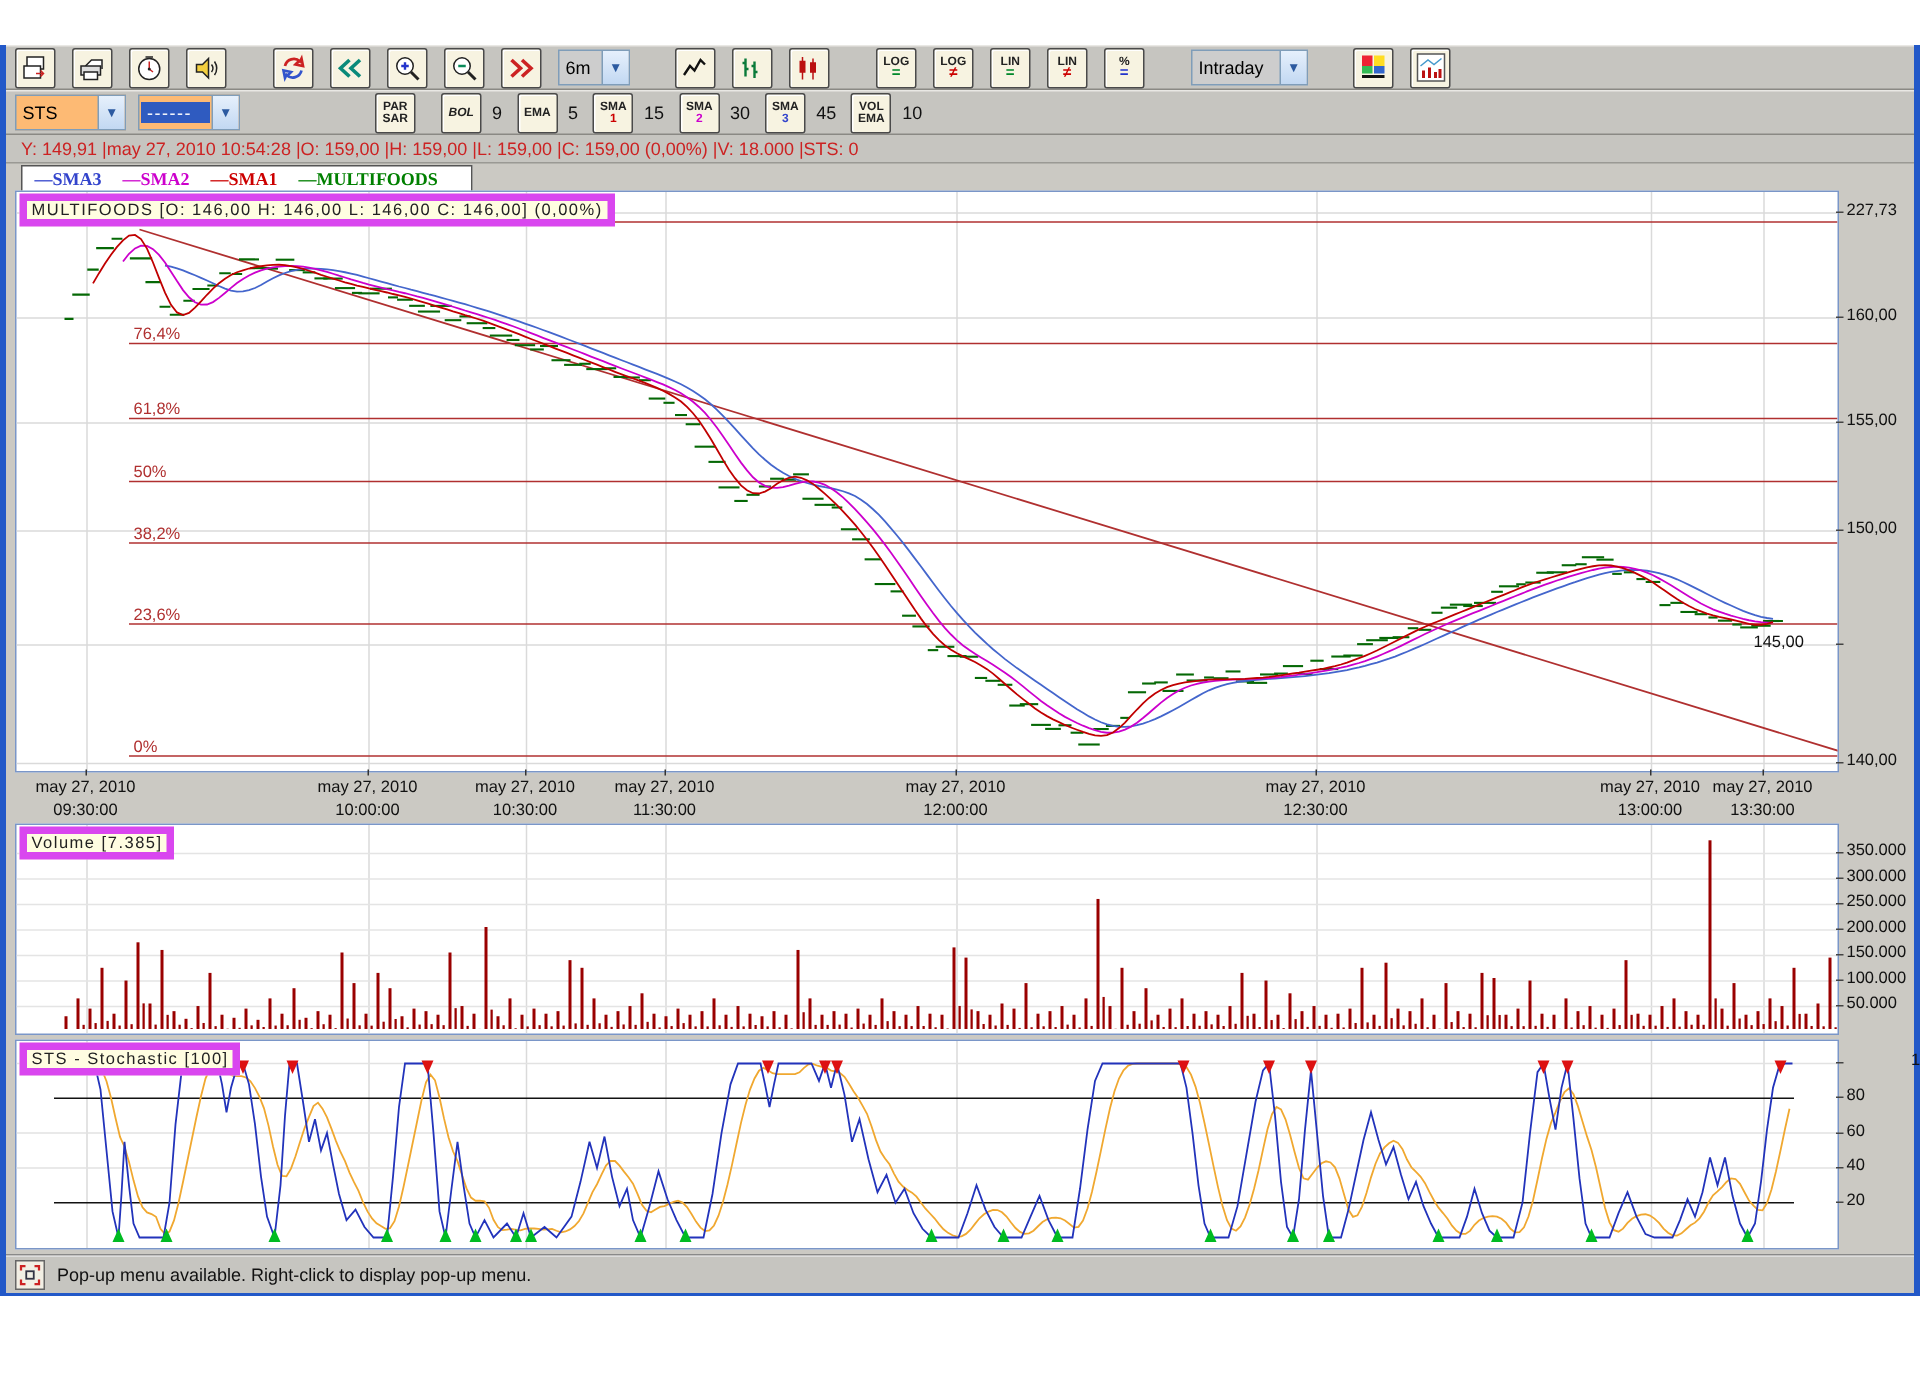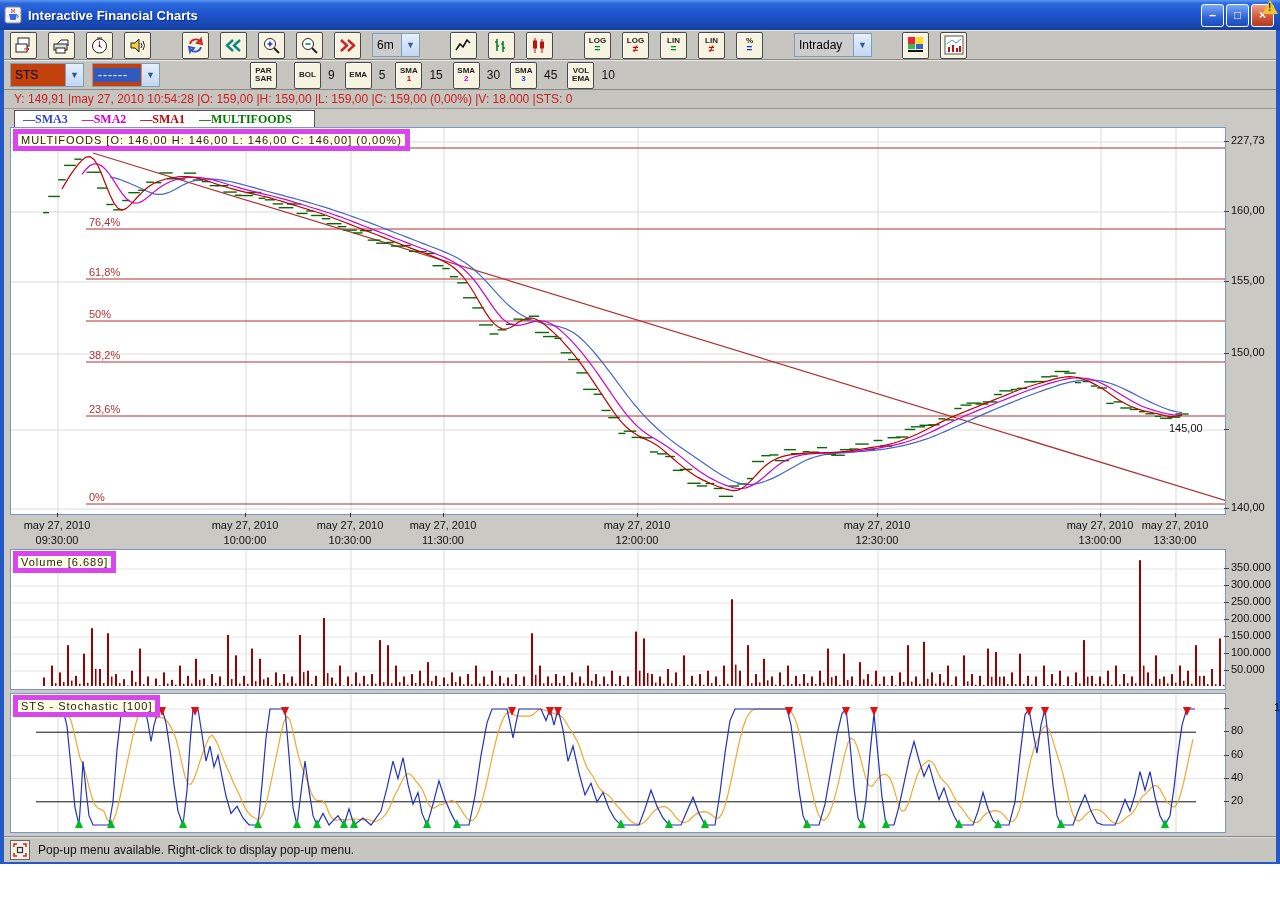--- a/index.html
+++ b/index.html
@@ -23,21 +23,21 @@
   #chrome{left:0;top:30px;width:1280px;height:830px;background:#CBC9C3;}
   .side-border{background:#2258C8;}
   
   .toolbar{position:absolute;left:4px;width:1272px;height:30px;background:#C6C5C0;
     border-top:1px solid #E9E8E4;border-bottom:1px solid #8A8984;display:flex;align-items:center;padding-left:6px;box-sizing:border-box;}
   .tbtn{width:25px;height:25px;background:#F7F3E1;border:1px solid #4A4A4A;border-radius:2px;
     margin-right:1px;display:flex;align-items:center;justify-content:center;flex-direction:column;
     box-shadow:inset 1px 1px 0 #fff;cursor:default;}
   .tsep{width:10px;height:25px;}
   .t2line{font-size:8px;line-height:8px;font-weight:bold;color:#222;text-align:center;}
-  .combo{height:22px;border:1px solid #7F9DB9;background:#c2410c;display:flex;align-items:center;font-size:12px;}
+  .combo{height:22px;border:1px solid #7F9DB9;background:#fdba74;display:flex;align-items:center;font-size:12px;}
   .combo .val{padding:0 4px;white-space:nowrap;}
   .combo .arrow{width:17px;height:100%;margin-left:auto;background:linear-gradient(180deg,#E6F0FC,#C2D8F2);
     border-left:1px solid #7F9DB9;display:flex;align-items:center;justify-content:center;color:#2C5AA0;font-size:9px;}
   .combo.grey{background:#CDCDCD;}
   .num-label{font-size:12px;color:#111;margin:0 10px 0 6px;}
   
   #quoteline{left:4px;top:90px;width:1272px;height:19px;background:#C6C5C0;border-bottom:1px solid #9A9994;
     font-size:12px;color:#CC2222;display:flex;align-items:center;padding-left:10px;box-sizing:border-box;}
   
   #legend{left:14px;top:110px;height:17px;background:#FFFFFF;border:1px solid #555;
@@ -55,37 +55,20 @@
   #statusbar{left:4px;top:836px;width:1272px;height:24px;background:#C6C5C0;border-top:2px groove #ddd;
     display:flex;align-items:center;font-size:12px;color:#111;}
   #status-icon{width:18px;height:18px;margin:0 8px 0 6px;background:#F2EFE4;border:1px solid #666;position:relative;}
   svg{display:block;}
 </style>
 </head>
 <body>
 
 <div id="window">
 
-  <div id="titlebar" class="abs">
-    <svg width="18" height="18" viewBox="0 0 18 18" style="margin-left:4px;">
-      <rect x="1" y="1" width="16" height="16" rx="2" fill="#F4F4F4" stroke="#888"></rect>
-      <path d="M5 8 h8 l-1.4 6 h-5.2 z" fill="#3A6BD6"></path>
-      <path d="M13 9 q3 .5 0 3" stroke="#3A6BD6" fill="none"></path>
-      <path d="M7.5 3 q1.5 2 0 4 M10.5 3 q-1.5 2 0 4" stroke="#C33" fill="none"></path>
-    </svg>
-    <span id="title-text">Interactive Financial Charts</span>
-    <div id="caption-group">
-      <div class="caption-btn">–</div>
-      <div class="caption-btn">□</div>
-      <div class="caption-btn close">×</div>
-    </div>
-    <div id="warn-tri">
-        <span>!</span>
-      </div>
-  </div>
 
   <div id="chrome" class="abs"></div>
   <div class="side-border abs" style="left:0;top:30px;width:4px;height:834px;"></div>
   <div class="side-border abs" style="left:1276px;top:30px;width:4px;height:834px;"></div>
   <div class="side-border abs" style="left:0;top:860px;width:1280px;height:4px;"></div>
 
   <div class="toolbar" style="top:30px;gap:10px;" id="toolbar1">
       <div class="tbtn">
         <span>
           <svg width="19" height="19" viewBox="0 0 19 19">
@@ -254,21 +237,21 @@
       <div class="combo" style="width: 66px;">
         <span class="val" style="background: rgb(47, 91, 192); color: rgb(255, 255, 255); flex: 1 1 0%; margin: 1px; letter-spacing: 1px;">------</span>
         <span class="arrow">▼</span>
       </div>
       <div style="width: 90px;"></div>
       <div class="tbtn">
         <div class="t2line"><span style="color:#222;">PAR</span><br><span style="color:#222;">SAR</span></div>
       </div>
       <div style="width: 16px;"></div>
       <div class="tbtn">
-        <div class="t2line"><span style="color:#222;">BOL</span></div>
+        <div class="t2line"><span style="color:#222;font-style:italic;">BOL</span></div>
       </div>
       <span class="num-label">9</span>
       <div class="tbtn">
         <div class="t2line"><span style="color:#222;">EMA</span></div>
       </div>
       <span class="num-label">5</span>
       <div class="tbtn">
         <div class="t2line"><span style="color:#222;">SMA</span><br><span style="color:#CC0000;">1</span></div>
       </div>
       <span class="num-label">15</span>
@@ -811,21 +794,21 @@
           <rect x="1180" y="133.6727776134004" width="1.5" height="2.327222386599606" fill="#990000"></rect>
           <rect x="1184" y="95.19999999999999" width="2" height="40.800000000000004" fill="#990000"></rect>
           <rect x="1188" y="125.94338162016881" width="1.5" height="10.056618379831198" fill="#990000"></rect>
           <rect x="1192" y="125.8" width="2" height="10.200000000000001" fill="#990000"></rect>
           <rect x="1196" y="133.99310977081026" width="1.5" height="2.0068902291897395" fill="#990000"></rect>
           <rect x="1200" y="119" width="2" height="17" fill="#990000"></rect>
           <rect x="1204" y="134.20375223762238" width="1.5" height="1.7962477623776067" fill="#990000"></rect>
           <rect x="1208" y="88.4" width="2" height="47.6" fill="#990000"></rect>
           <rect x="1212" y="134.8244484814321" width="1.5" height="1.1755515185678815" fill="#990000"></rect>
         </svg>
-        <div class="plabel">Volume [6.689]</div>
+        <div class="plabel">Volume [7.385]</div>
       </div>
       <div class="tickmark abs" style="left: 1224px; top: 568px;"></div>
       <div class="ticklbl abs" style="left: 1231px; top: 561px;">350.000</div>
       <div class="tickmark abs" style="left: 1224px; top: 585px;"></div>
       <div class="ticklbl abs" style="left: 1231px; top: 578px;">300.000</div>
       <div class="tickmark abs" style="left: 1224px; top: 602px;"></div>
       <div class="ticklbl abs" style="left: 1231px; top: 595px;">250.000</div>
       <div class="tickmark abs" style="left: 1224px; top: 619px;"></div>
       <div class="ticklbl abs" style="left: 1231px; top: 612px;">200.000</div>
       <div class="tickmark abs" style="left: 1224px; top: 636px;"></div>

